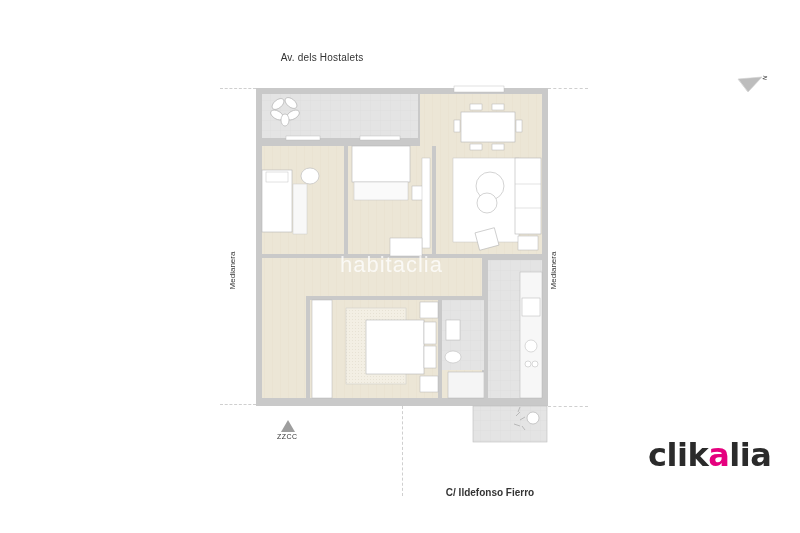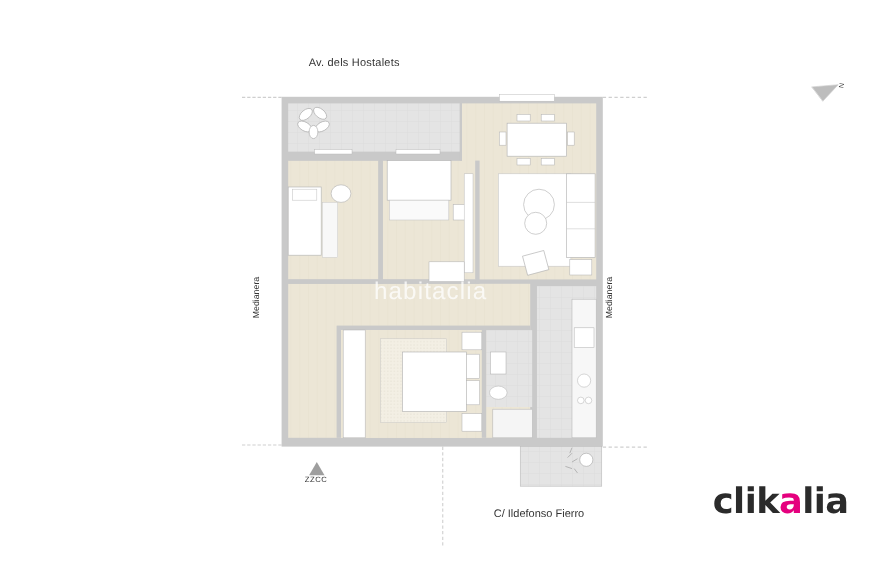--- a/index.html
+++ b/index.html
@@ -1,19 +1,19 @@
 <!DOCTYPE html>
 <html><head>
 <meta charset="utf-8">
 <style>
   html,body{margin:0;padding:0;background:#ffffff;}
   body{width:800px;height:533px;position:relative;overflow:hidden;font-family:"Liberation Sans",sans-serif;}
   .abs{position:absolute;}
   .street-top{left:0;width:644px;top:52px;text-align:center;font-size:10px;color:#333;letter-spacing:0.2px;}
-  .street-bottom{left:400px;width:180px;top:462px;text-align:center;font-size:10px;color:#333;}
+  .street-bottom{left:400px;width:180px;top:487px;text-align:center;font-size:10px;color:#333;font-weight:bold;}
   .mediana{font-size:8px;color:#333;white-space:nowrap;}
   .mediana-left{left:214px;top:266px;transform:rotate(-90deg);transform-origin:center;}
   .mediana-right{left:535px;top:266px;transform:rotate(-90deg);transform-origin:center;}
   .zzcc-label{left:277px;top:433px;font-size:7px;color:#333;letter-spacing:0.5px;}
   .logo{left:648px;top:436px;font-size:32px;font-weight:bold;color:#2b2b2b;letter-spacing:-0.5px;font-family:"DejaVu Sans",sans-serif;}
   .logo .accent{color:#e5007e;}
   .watermark{left:340px;top:252px;font-size:22px;color:rgba(255,255,255,0.75);font-weight:normal;letter-spacing:1px;}
   .dash{border-top:1px dashed #cfcfcf;height:0;}
   .dashv{border-left:1px dashed #cfcfcf;width:0;}
 </style>

